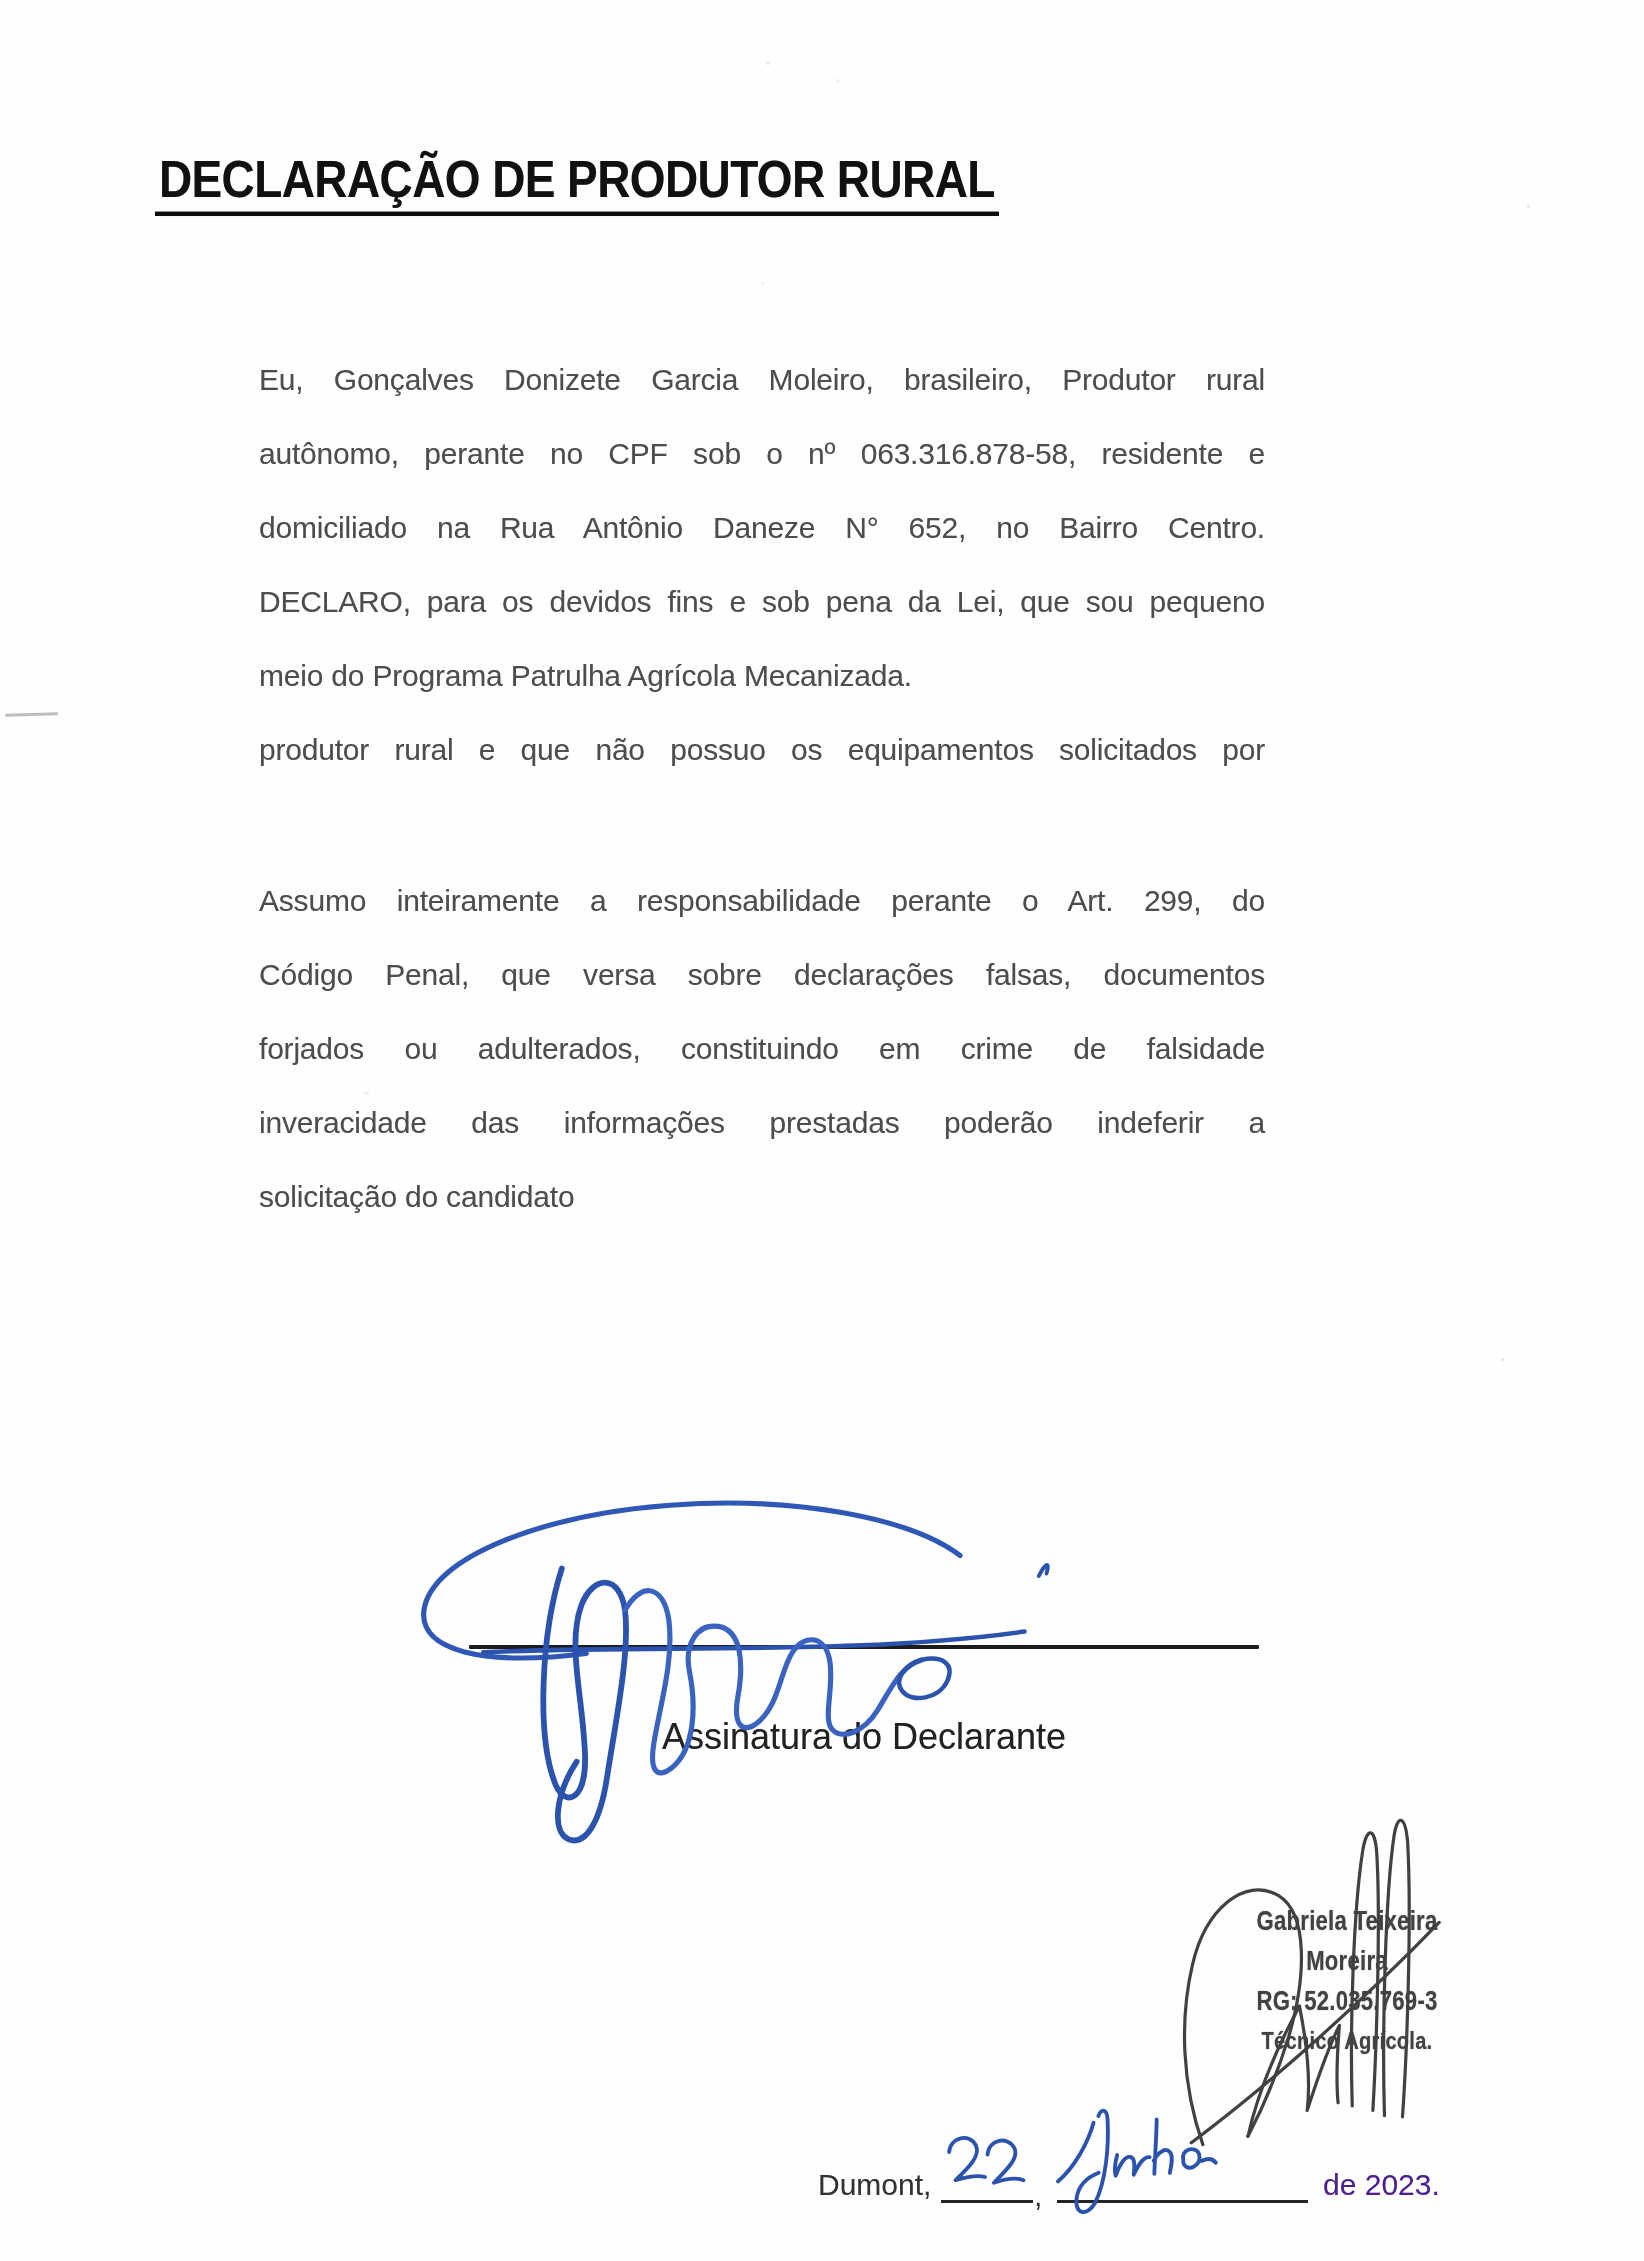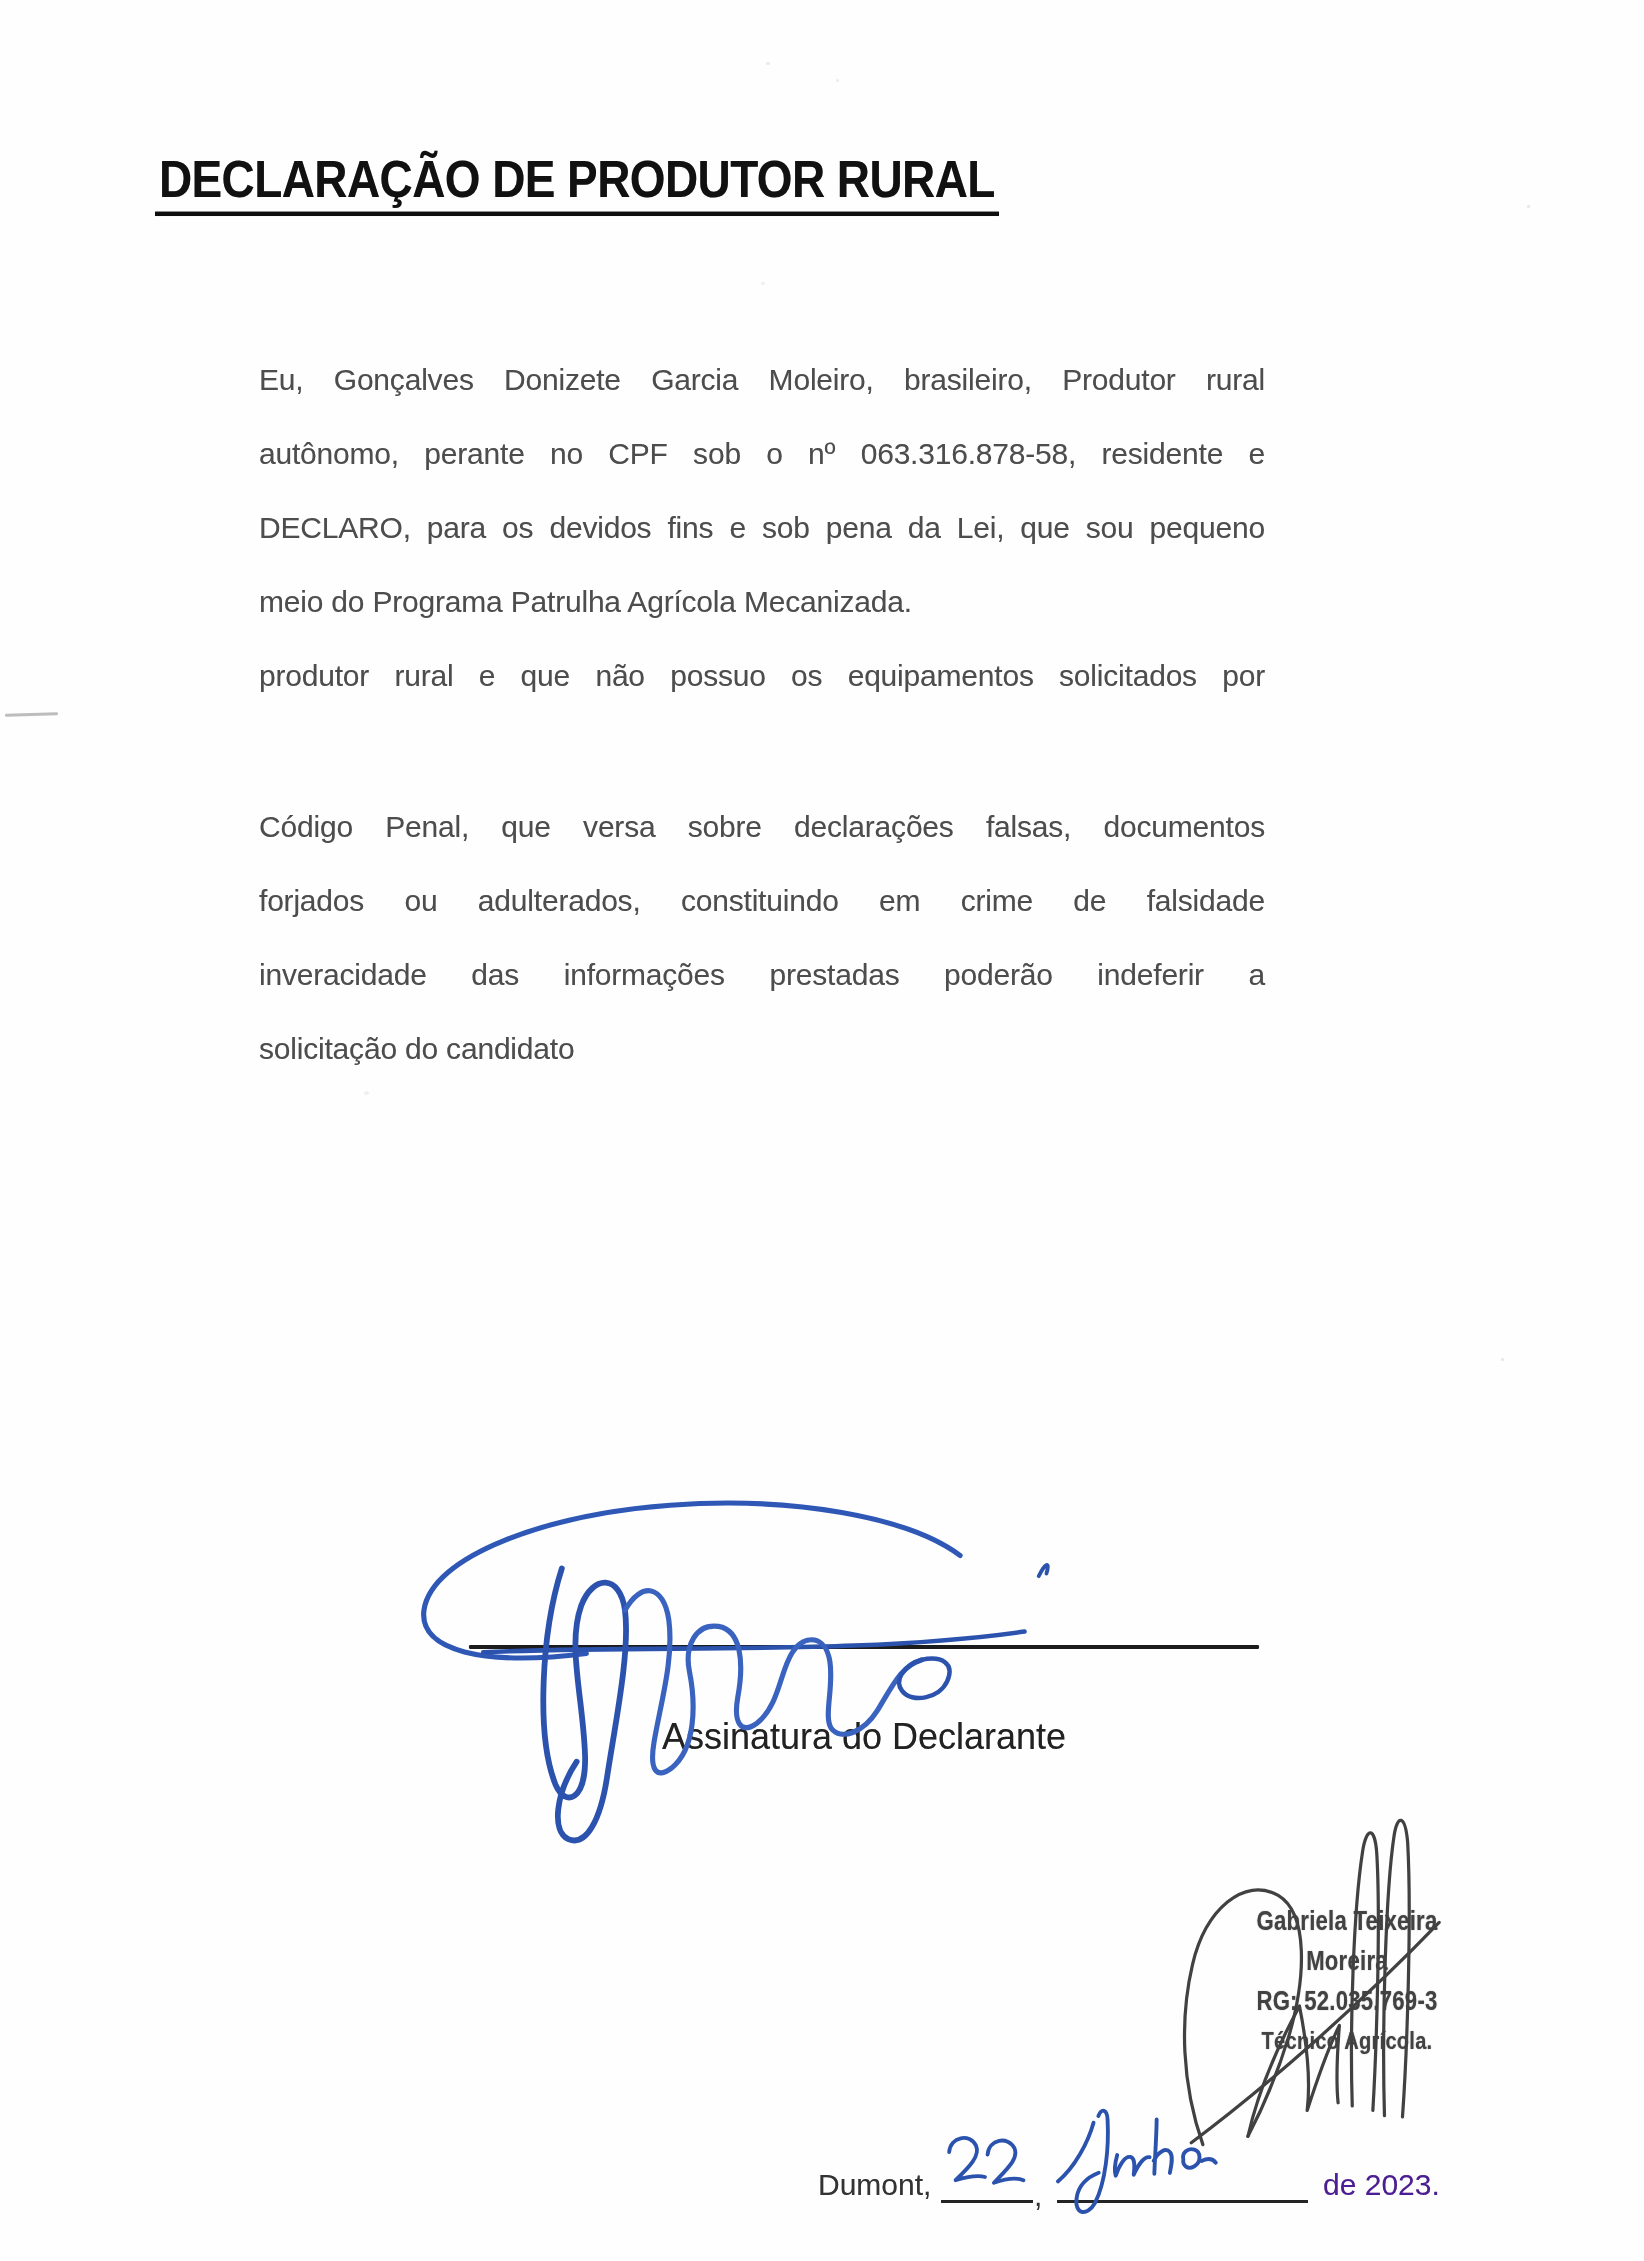--- a/index.html
+++ b/index.html
@@ -90,25 +90,27 @@
   <div class="dash-noise"></div>
 
   <div class="title-wrap">
     <span class="doc-title">DECLARAÇÃO DE PRODUTOR RURAL</span>
   </div>
 
   <div class="bodytext">
     <div class="para">
         <div class="tline">Eu, Gonçalves Donizete Garcia Moleiro, brasileiro, Produtor rural</div>
         <div class="tline">autônomo, perante no CPF sob o nº 063.316.878-58, residente e</div>
+        <div class="tline">domiciliado na Rua Antônio Daneze N° 652, no Bairro Centro.</div>
         <div class="tline">DECLARO, para os devidos fins e sob pena da Lei, que sou pequeno</div>
         <div class="tline last">meio do Programa Patrulha Agrícola Mecanizada.</div>
         <div class="tline">produtor rural e que não possuo os equipamentos solicitados por</div>
       </div>
     <div class="para">
+        <div class="tline">Assumo inteiramente a responsabilidade perante o Art. 299, do</div>
         <div class="tline">Código Penal, que versa sobre declarações falsas, documentos</div>
         <div class="tline">forjados ou adulterados, constituindo em crime de falsidade</div>
         <div class="tline">inveracidade das informações prestadas poderão indeferir a</div>
         <div class="tline last">solicitação do candidato</div>
       </div>
   </div>
 
   <svg class="sig-blue" viewBox="0 0 1080 560" aria-label="handwritten blue signature">
     <g fill="none" stroke="#2b53ae" stroke-width="8" stroke-linecap="round" stroke-linejoin="round">
       <path d="M 880 100 C 800 40, 620 8, 430 22 C 240 36, 60 100, 48 185 C 40 248, 140 272, 300 252" stroke="#2f58b6"></path>

